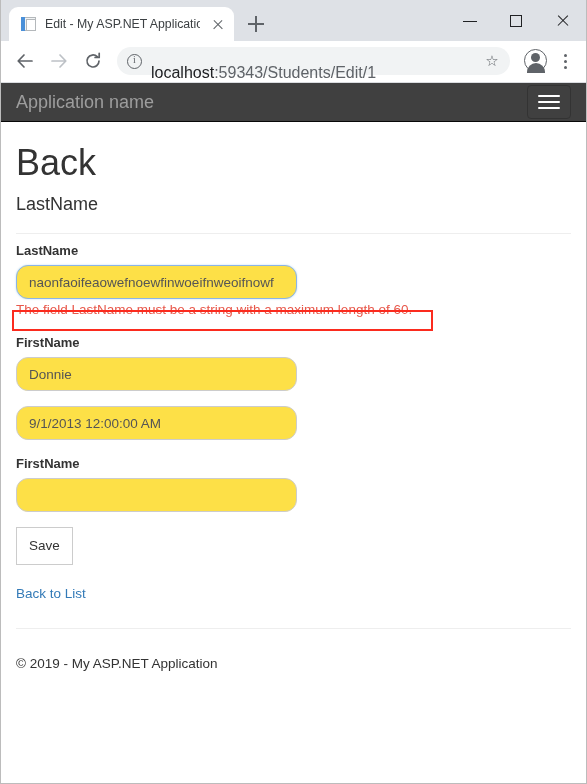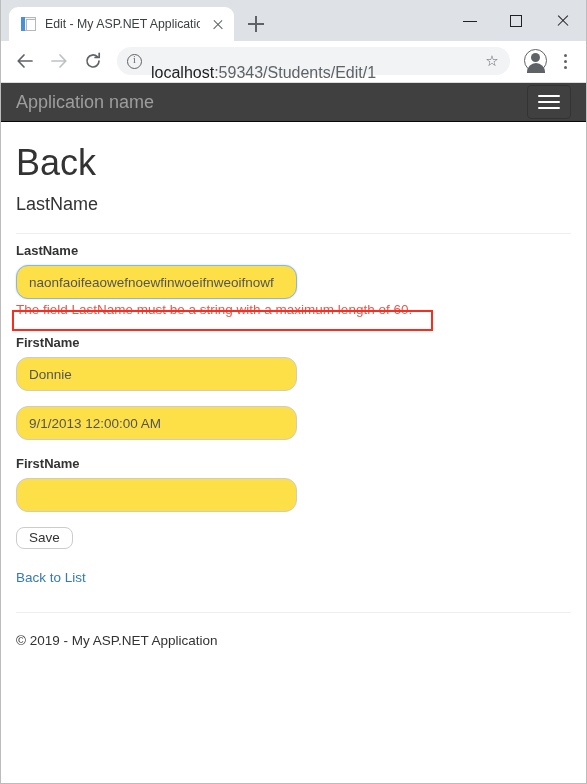--- a/index.html
+++ b/index.html
@@ -328,47 +328,47 @@
     display: inline-block;
     white-space: nowrap;
   }
   .annotation-box {
     position: absolute;
     border: 2px solid #fb2b1e;
     pointer-events: none;
   }
   button.btn-default {
     display: inline-block;
-    padding: 0 12px;
+    padding: 8px 12px;
     font-size: 13.5px;
     color: #333333;
     background: #ffffff;
     border: 1px solid #cccccc;
-    border-radius: 8px;
+    border-radius: 0;
     font-family: "Liberation Sans", sans-serif;
     line-height: 20px;
     cursor: pointer;
   }
   .back-link {
     display: inline-block;
     margin-top: 20px;
     font-size: 13.5px;
     color: #337ab7;
     text-decoration: none;
     line-height: 18px;
   }
   .footer-hr {
     border: 0;
     border-top: 1px solid #eeeeee;
     margin: 25px 0 0 0;
   }
   .footer-text {
     font-size: 13.5px;
     color: #333333;
-    margin-top: 19px;
+    margin-top: 26px;
     line-height: 18px;
   }
 </style>
 </head>
 <body>
 
 <div id="window">
 
   <div class="tabstrip">
     <div class="tab">

